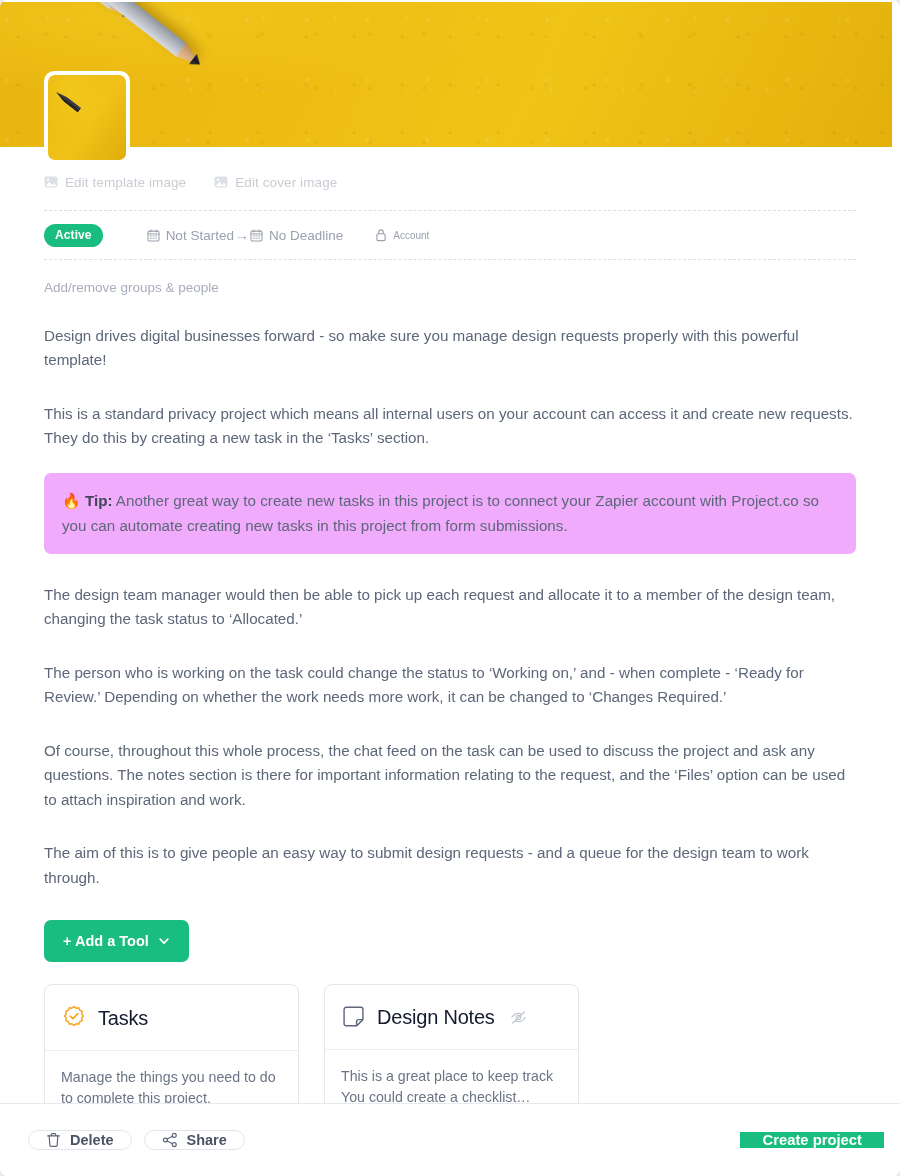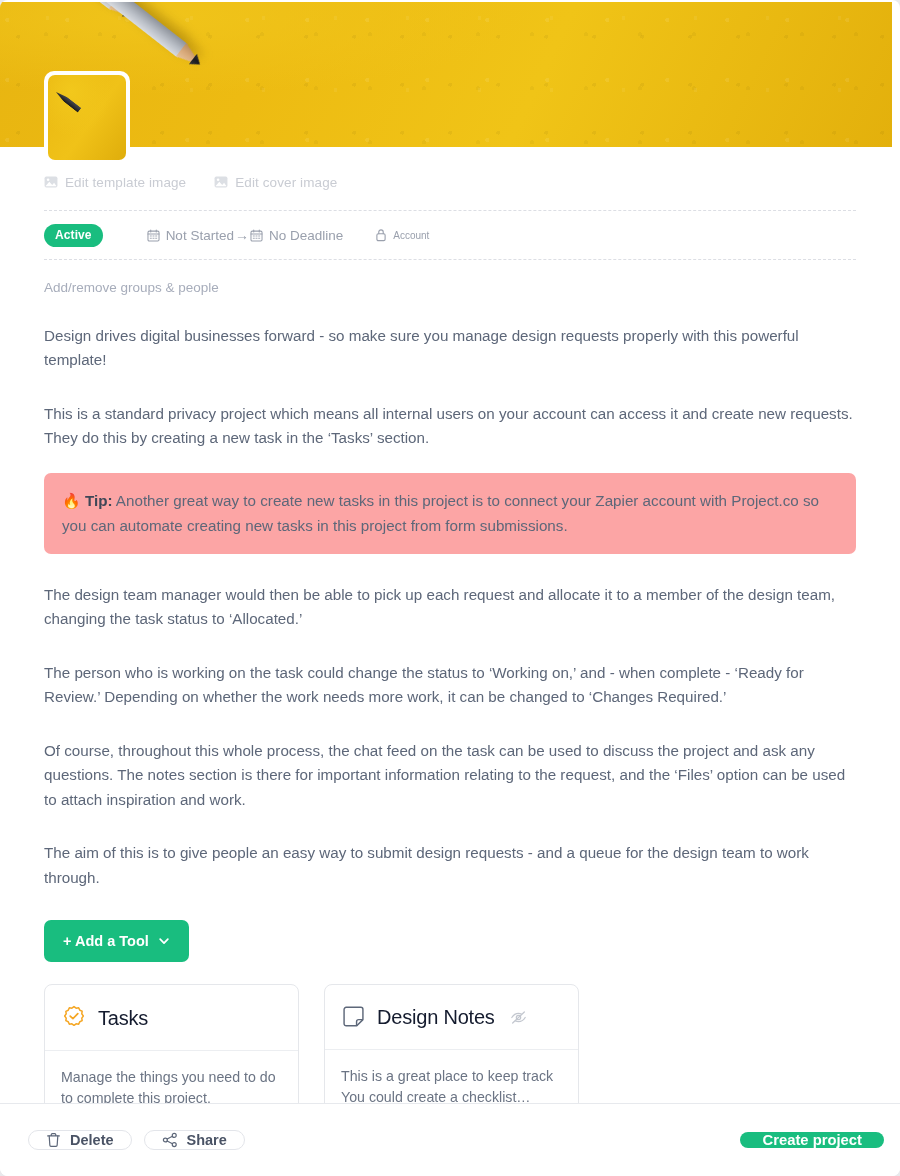--- a/index.html
+++ b/index.html
@@ -192,21 +192,21 @@
   }
 
   .body-text {
     color: #5d6779;
     font-size: 15.2px;
     line-height: 24.5px;
     margin-top: 29px;
   }
 
   .tip-box {
-    background: #fca5a5;
+    background: #f0abfc;
     border-radius: 7px;
     padding: 15px 18px 16px;
     margin-top: 22px;
     color: #5d6779;
     font-size: 15.2px;
     line-height: 25px;
   }
   .tip-box b { color: #3f4757; font-weight: 700; }
   .tip-fire { font-size: 15px; }
 
@@ -286,21 +286,21 @@
     font-family: inherit;
     font-size: 14.5px;
     font-weight: 600;
     padding: 1px 17px;
     cursor: pointer;
   }
   .primary-btn {
     background: #19bd7f;
     color: #fff;
     border: none;
-    border-radius: 14px;
+    border-radius: 0;
     font-family: inherit;
     font-size: 14.8px;
     font-weight: 700;
     padding: 0 22px;
     cursor: pointer;
   }
 </style>
 </head>
 <body>
 

